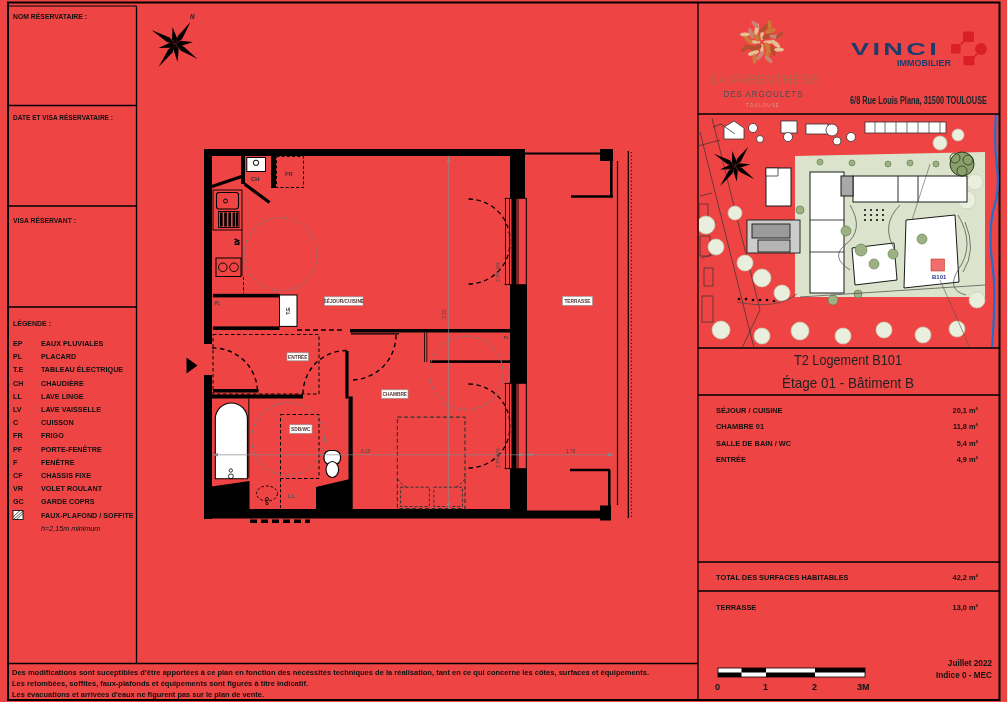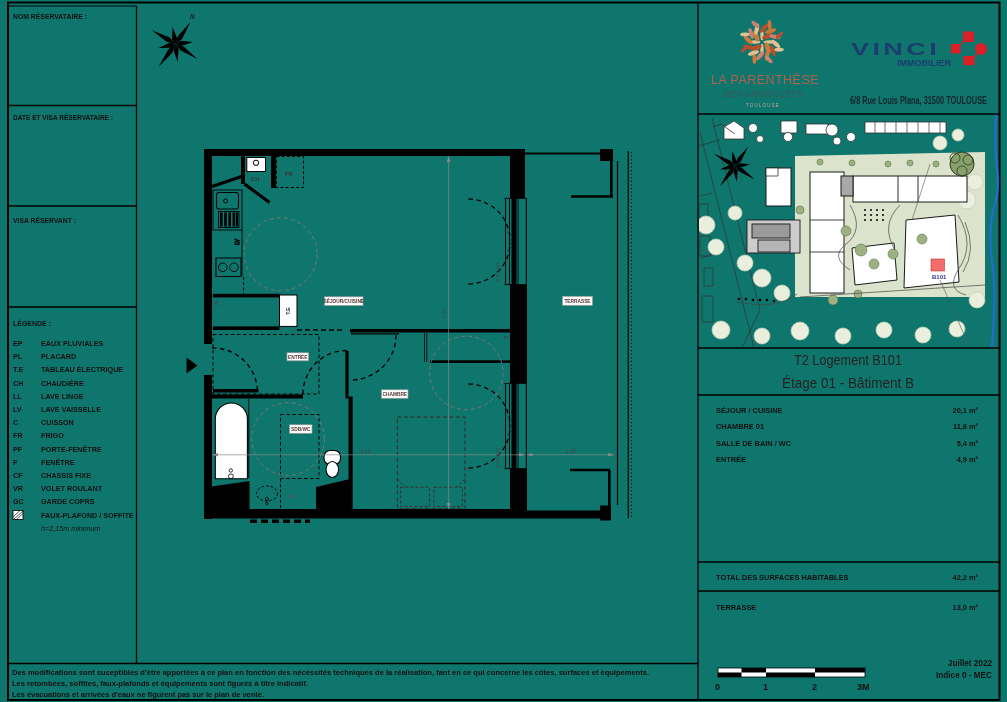--- a/index.html
+++ b/index.html
@@ -1,16 +1,16 @@
 <!DOCTYPE html>
 <html><head>
 <meta charset="utf-8">
 <style>
   html,body{margin:0;padding:0;background:#fff;}
-  #page{position:relative;width:1007px;height:702px;background:#0f766e;font-family:"Liberation Sans",sans-serif;overflow:hidden;}
+  #page{position:relative;width:1007px;height:702px;background:#ef4444;font-family:"Liberation Sans",sans-serif;overflow:hidden;}
   svg text{font-family:"Liberation Sans",sans-serif;}
 </style>
 </head>
 <body>
 <div id="page">
 <svg width="1007" height="702" viewBox="0 0 1007 702" xmlns="http://www.w3.org/2000/svg">
 <defs>
   <g id="cstar" fill="#000">
       <polygon points="2.4,-8.1 15,-22 6.6,-5.1 0,0"></polygon>
       <polygon points="-8.5,-2.0 -24,-14 -5.9,-6.4 0,0"></polygon>

